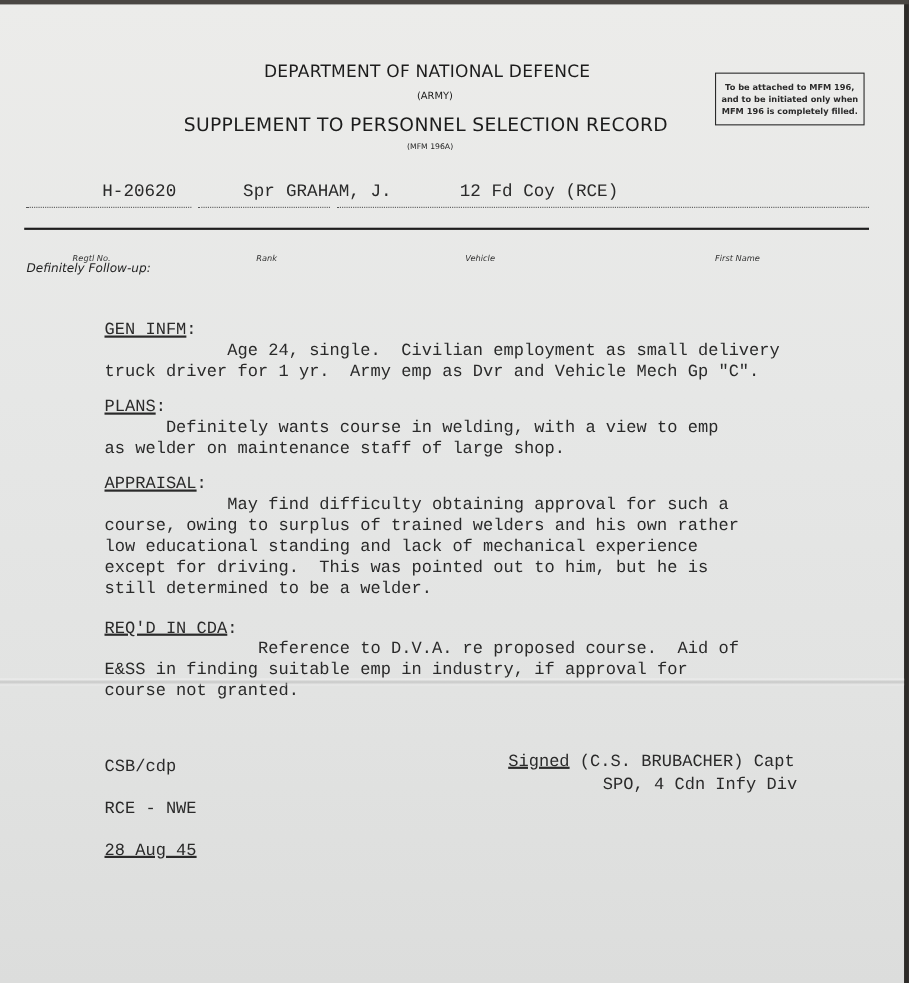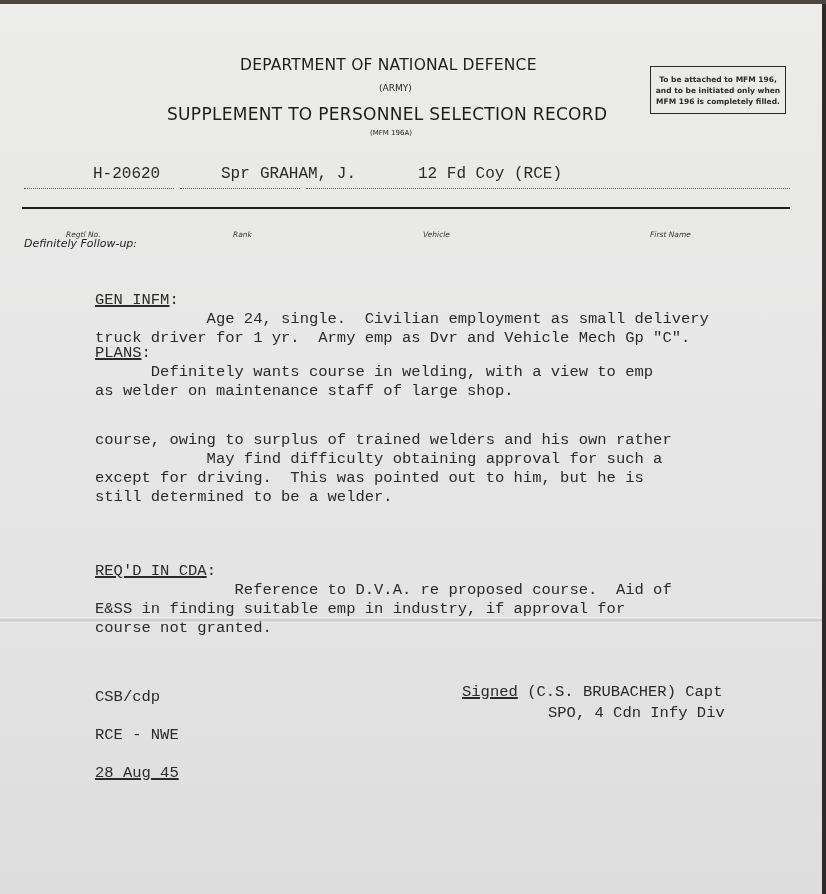--- a/index.html
+++ b/index.html
@@ -91,29 +91,31 @@
   <div class="rule"></div>
 
   <div class="abs follow">Definitely Follow-up:</div>
 
   <div class="section mono" style="top:287px">
     <span class="line"><span class="head">GEN INFM</span>:</span>
     <span class="line">            Age 24, single.  Civilian employment as small delivery</span>
     <span class="line">truck driver for 1 yr.  Army emp as Dvr and Vehicle Mech Gp "C".</span>
   </div>
 
-  <div class="section mono" style="top:340px">
+  <div class="section mono" style="top:357px">
     <span class="line"><span class="head">PLANS</span>:</span>
     <span class="line">      Definitely wants course in welding, with a view to emp</span>
     <span class="line">as welder on maintenance staff of large shop.</span>
   </div>
 
   <div class="section mono" style="top:427px">
+    <span class="line"><span class="head">APPRAISAL</span>:</span>
+    <span class="line">            May find difficulty obtaining approval for such a</span>
     <span class="line">course, owing to surplus of trained welders and his own rather</span>
-    <span class="line">            May find difficulty obtaining approval for such a</span>
+    <span class="line">low educational standing and lack of mechanical experience</span>
     <span class="line">except for driving.  This was pointed out to him, but he is</span>
     <span class="line">still determined to be a welder.</span>
   </div>
 
   <div class="section mono" style="top:558px">
     <span class="line"><span class="head">REQ'D IN CDA</span>:</span>
     <span class="line">               Reference to D.V.A. re proposed course.  Aid of</span>
     <span class="line">E&amp;SS in finding suitable emp in industry, if approval for</span>
     <span class="line">course not granted.</span>
   </div>

